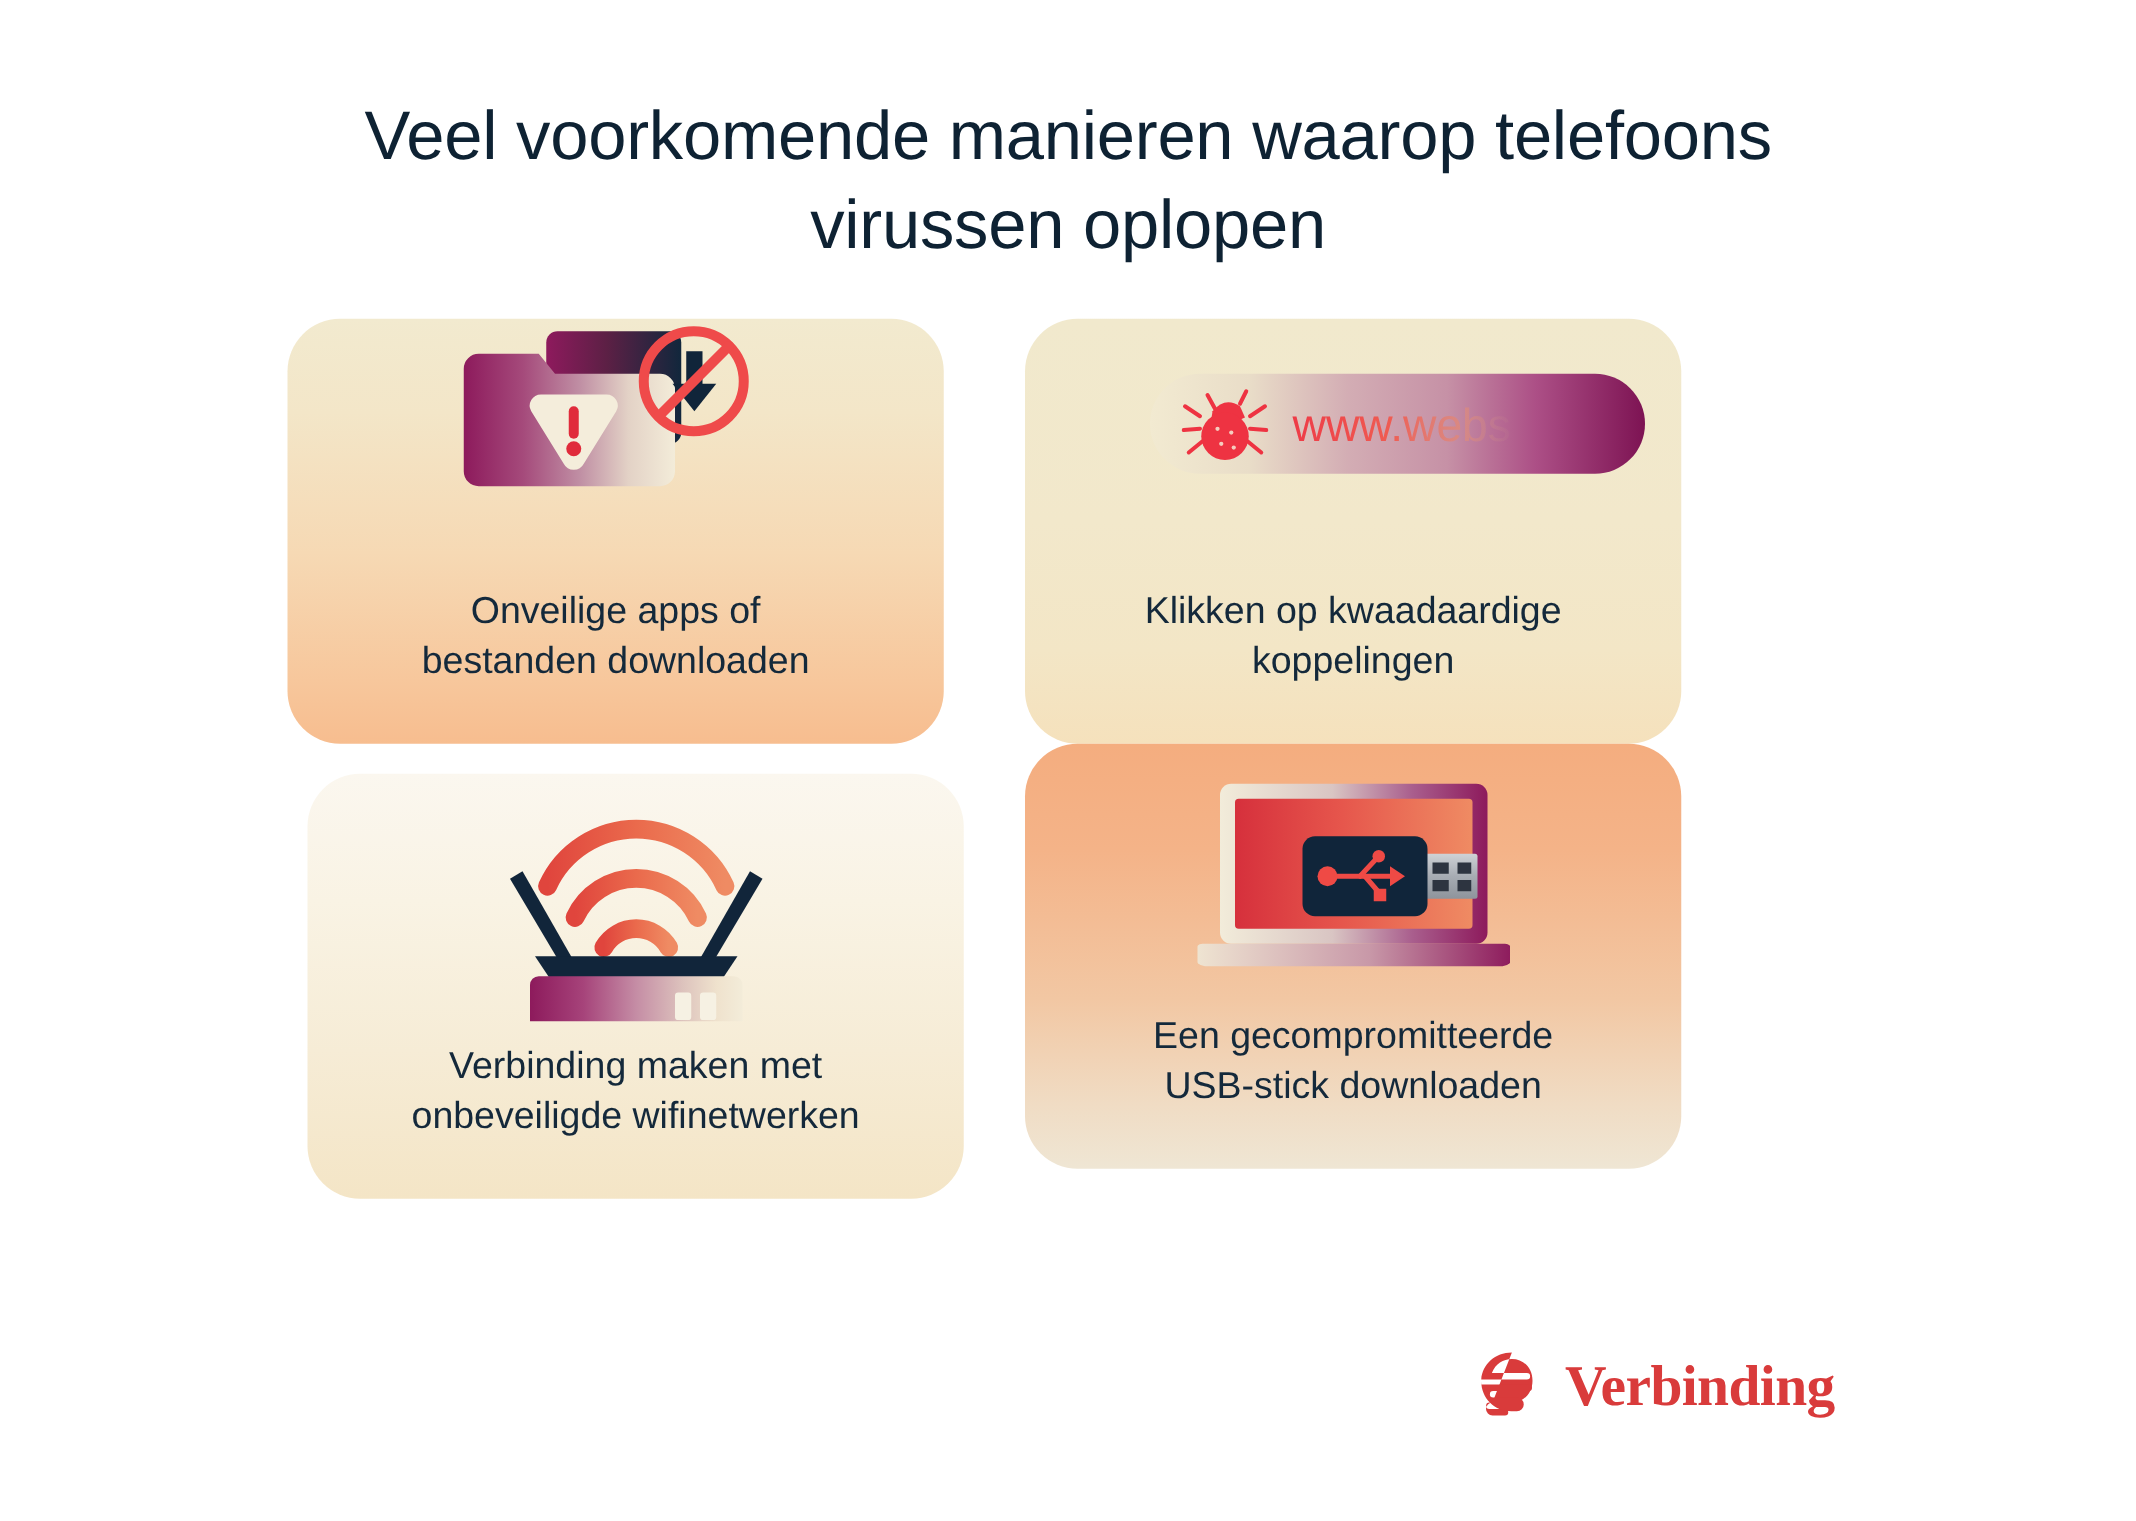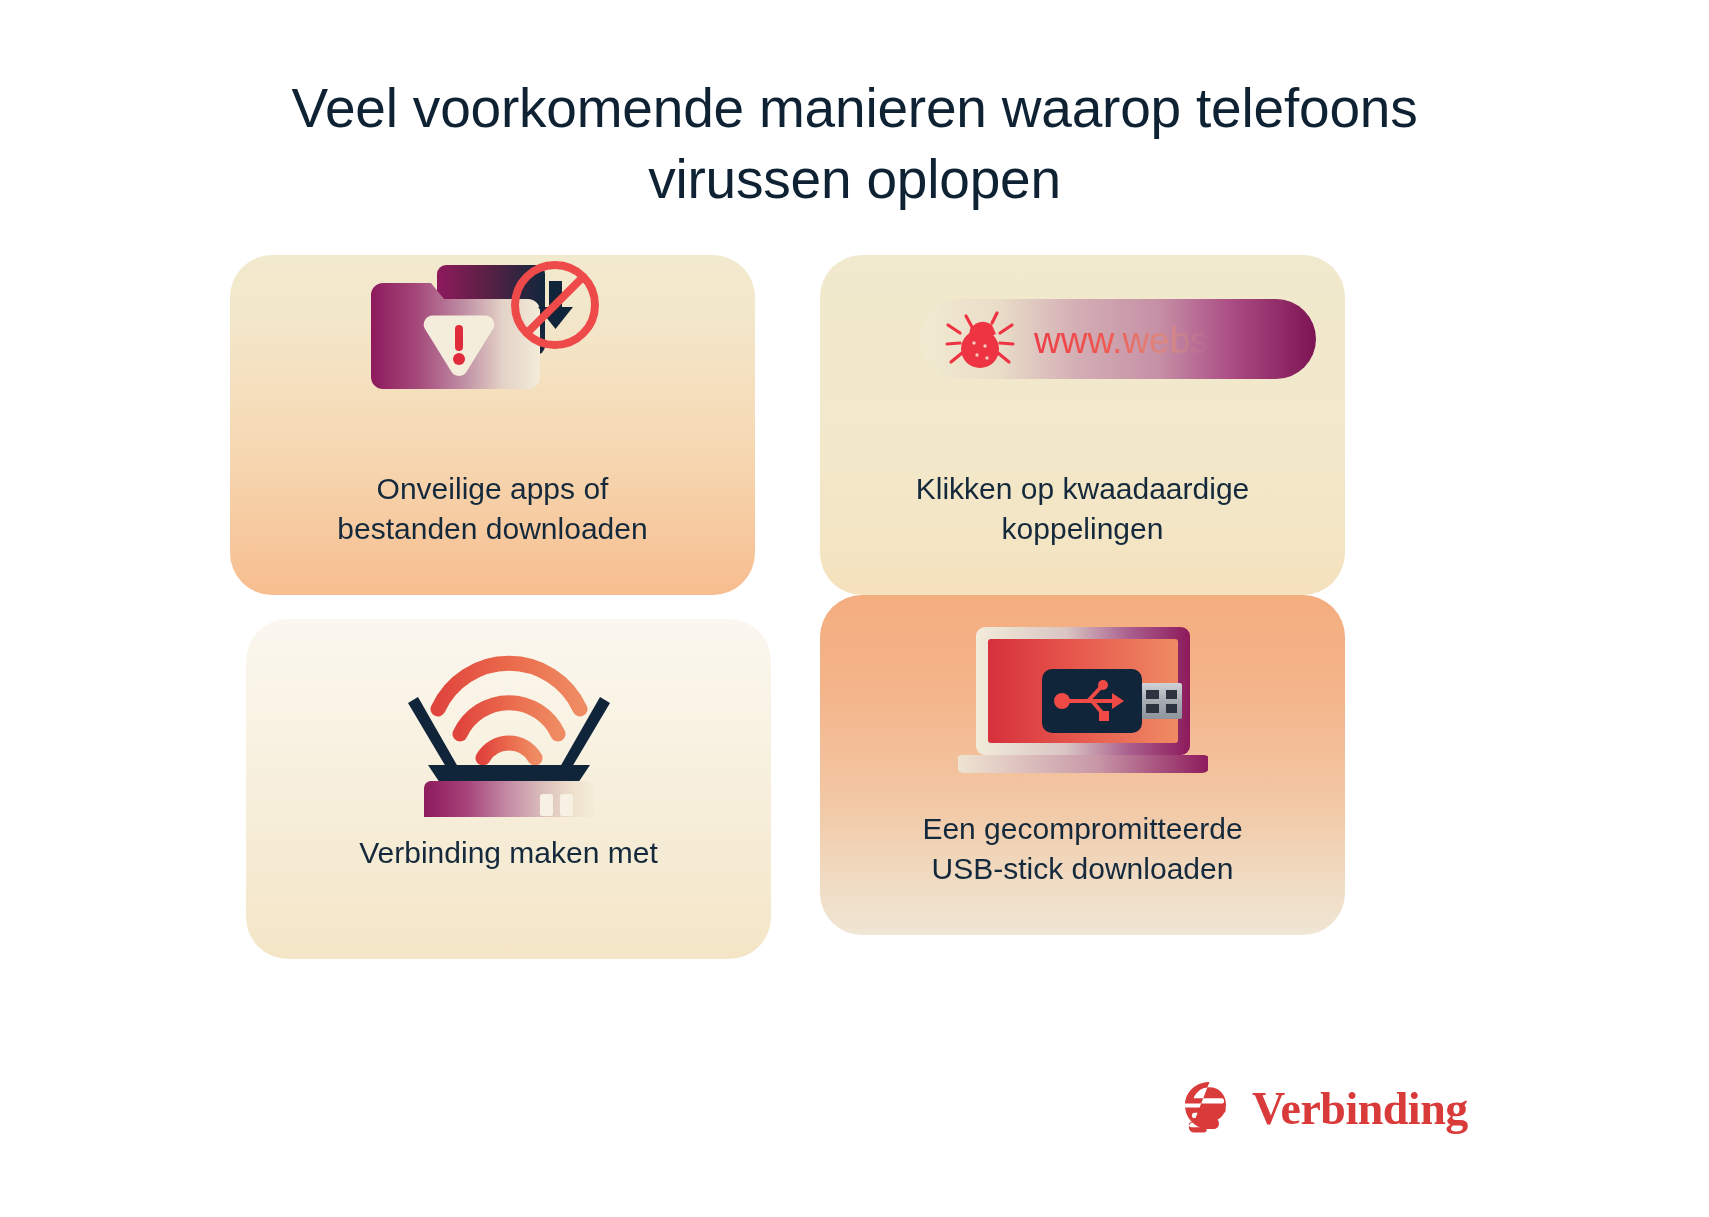--- a/index.html
+++ b/index.html
@@ -240,20 +240,21 @@
           <path d="M34 128 h162 l-12 18 h-138 z" fill="#11253a"></path>
 
           <rect x="30" y="144" width="170" height="48" rx="7" fill="url(#routerBodyG)"></rect>
 
           <rect x="146" y="157" width="13" height="22" rx="2.5" fill="#f6f1e3"></rect>
           <rect x="166" y="157" width="13" height="22" rx="2.5" fill="#f6f1e3"></rect>
         </svg>
       </div>
       <div class="caption">
         <span>Verbinding maken met</span><br>
+        <span>onbeveiligde wifinetwerken</span>
       </div>
     </div>
 
     <div class="card c4">
       <div class="icon-zone">
         <svg class="icon-svg" width="250" height="180" viewBox="0 0 250 180" style="margin-top:18px">
           <defs>
             <linearGradient id="laptopFrameG" x1="0" y1="0" x2="1" y2="0">
               <stop offset="0%" stop-color="#f2ecda"></stop>
               <stop offset="42%" stop-color="#d9c5c3"></stop>

